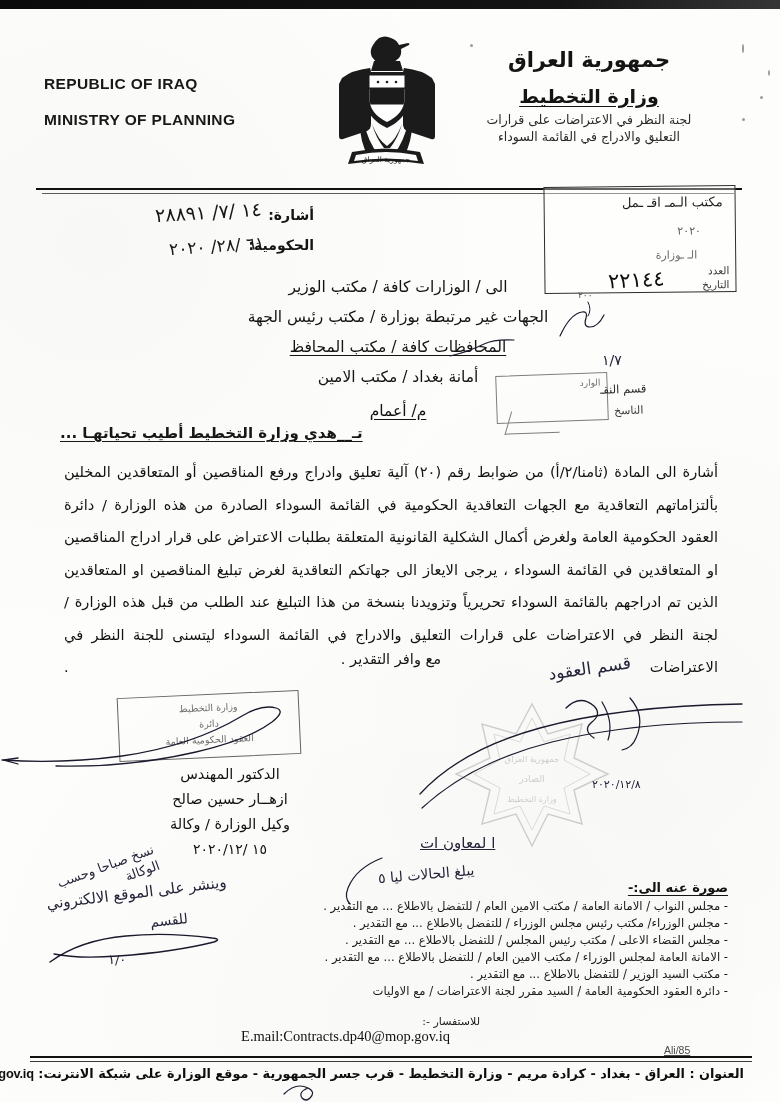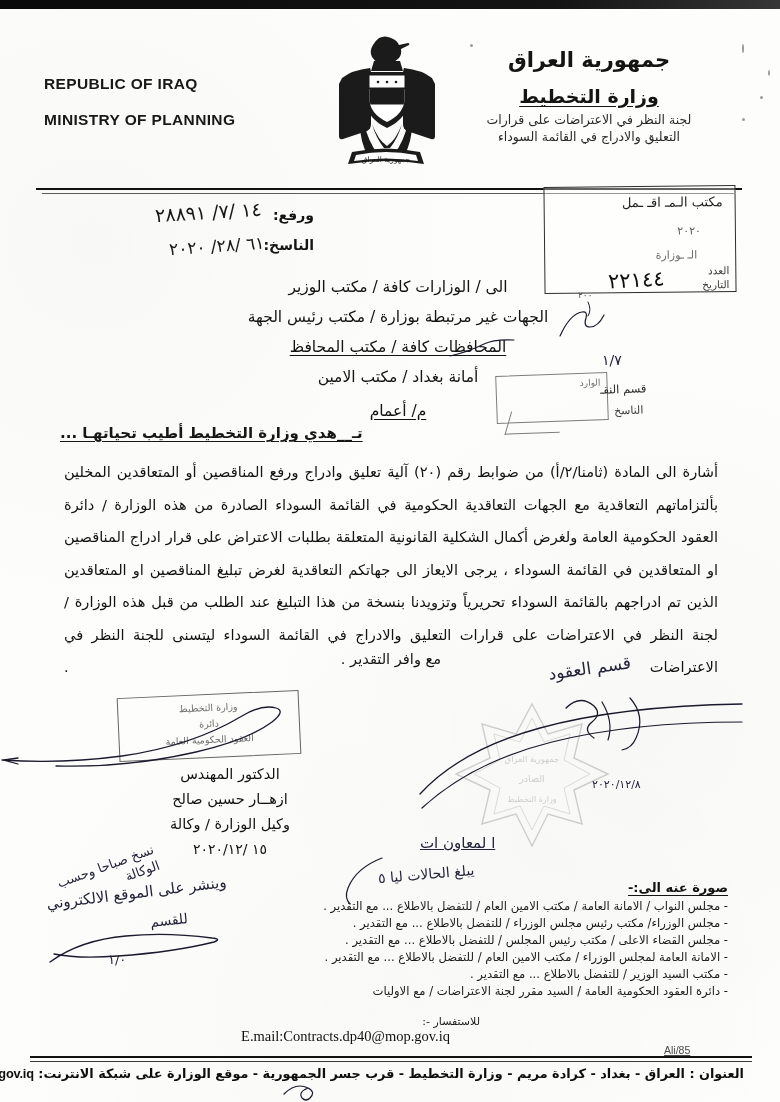--- a/index.html
+++ b/index.html
@@ -250,25 +250,25 @@
     <div class="l1">جمهورية العراق</div>
     <div class="l2">وزارة التخطيط</div>
     <div class="l3">لجنة النظر في الاعتراضات على قرارات</div>
     <div class="l3" style="margin-top:0">التعليق والادراج في القائمة السوداء</div>
   </div>
 
   <div class="rule-top"></div>
 
   <div class="numdate ar">
     <div class="row">
-      <span class="lbl">ورفع:</span>
+      <span class="lbl">أشارة:</span>
       <span class="val hw">١٤ /٧/ ٢٨٨٩١</span>
     </div>
     <div class="row">
-      <span class="lbl">الناسخ:</span>
+      <span class="lbl">الحكومية:</span>
       <span class="val val2 hw">٦١ /٢٨/ ٢٠٢٠</span>
     </div>
   </div>
 
   <div class="recv-box ar">
     <div class="rb-l1">مكتب الـمـ اقـ ـمل</div>
     <div class="rb-l2">٢٠٢٠</div>
     <div class="rb-l3">الـ ـوزارة</div>
     <div class="rb-f1">العدد</div>
     <div class="rb-f2">التاريخ</div>

